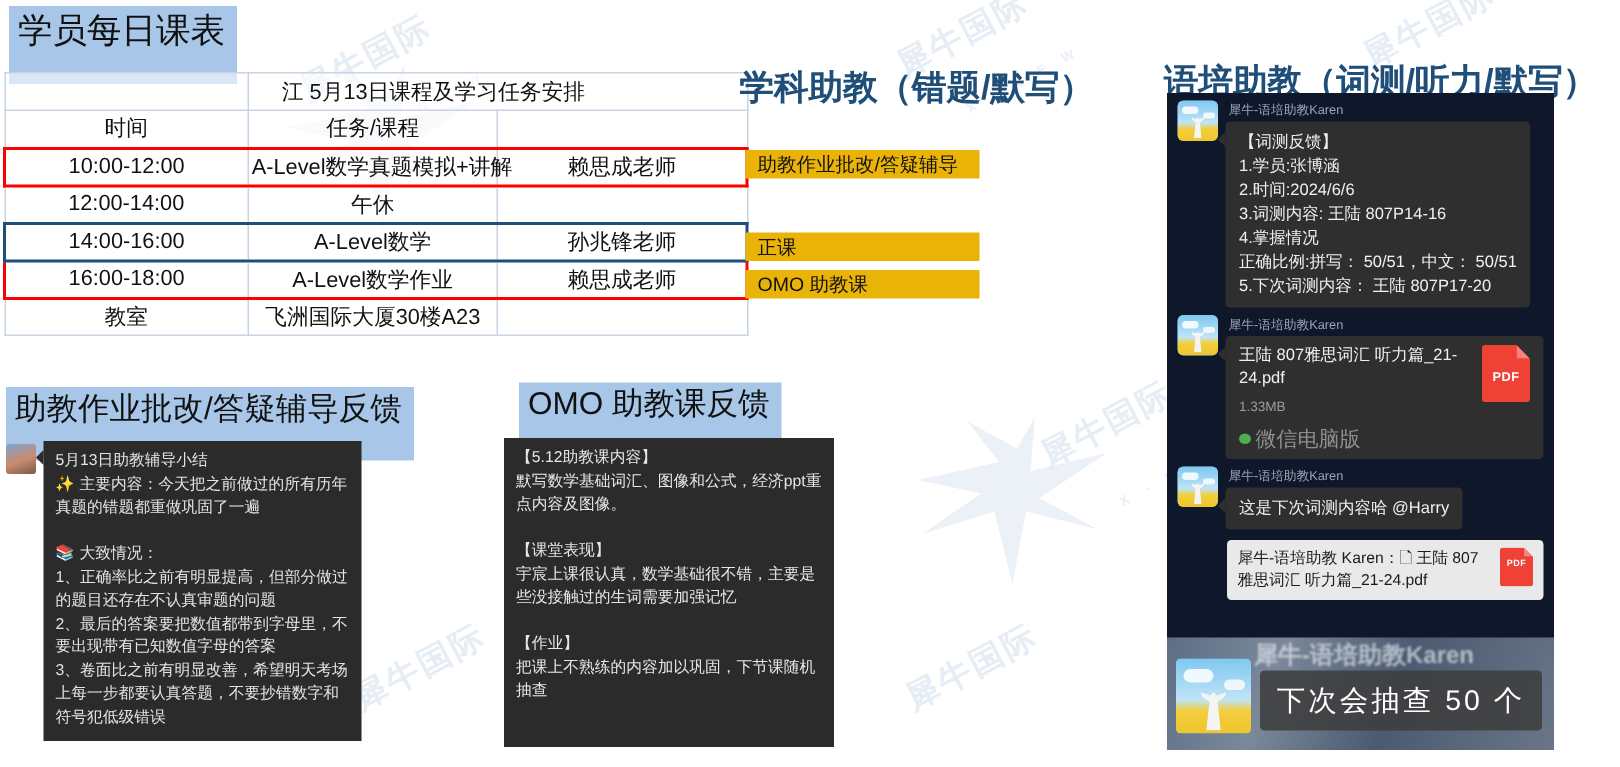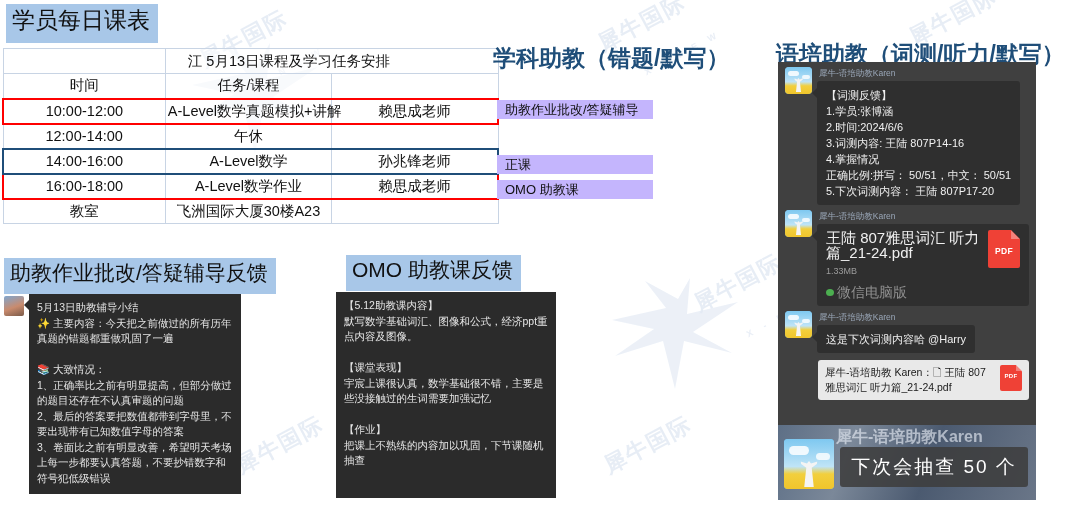--- a/index.html
+++ b/index.html
@@ -16,21 +16,21 @@
         font-weight:700; letter-spacing:2px; white-space:nowrap; }
   .wm-txt { font-size:22px; transform:rotate(-28deg); color:#e3eaf4; }
   .wm-sub { font-size:9px; letter-spacing:5px; color:#e6ecf5; }
   .wm-x { position:absolute; pointer-events:none; }
   .wm-x svg { display:block; }
 
   
   .chip {
     display:inline-block; background:#a8c7e8; color:#111;
     font-size:21px; font-weight:400; line-height:1.25;
-    padding:2px 8px 8px 6px; white-space:nowrap;
+    padding:2px 8px 21px 6px; white-space:nowrap;
   }
 
   
   #sched-title { position:absolute; left:6px; top:4px; }
   #sched-title .chip { font-size:23px; }
 
   #sched { position:absolute; left:2px; top:48px; width:497px;
            border-collapse:collapse; table-layout:fixed; background:rgba(255,255,255,.55); }
   #sched td { border:1px solid #c8d4e4; font-size:14.5px; color:#111; height:25px;
               text-align:center; padding:0 2px; white-space:nowrap; }
@@ -41,21 +41,21 @@
   #sched tr.hl-red  td { border-top:2.5px solid #ff0000; border-bottom:2.5px solid #ff0000; }
   #sched tr.hl-red  td:first-child { border-left:2.5px solid #ff0000; }
   #sched tr.hl-red  td:last-child  { border-right:2.5px solid #ff0000; }
   #sched tr.hl-blue td { border-top:2.5px solid #1f4e79; border-bottom:2.5px solid #1f4e79; }
   #sched tr.hl-blue td:first-child { border-left:2.5px solid #1f4e79; }
   #sched tr.hl-blue td:last-child  { border-right:2.5px solid #1f4e79; }
 
   
   #mid-title { position:absolute; left:493px; top:44px; }
   #mid-title .chip { background:transparent; color:#1f4e79; font-weight:700; font-size:23px; padding:0; }
-  .tagbox { position:absolute; background:#c4b5fd; color:#111; font-size:13px;
+  .tagbox { position:absolute; background:#eab308; color:#111; font-size:13px;
             line-height:19px; height:19px; padding:0 0 0 8px; white-space:nowrap; }
 
   
   .fb-title { position:absolute; }
   .fb-card  { position:absolute; background:#2b2b2b; color:#e6e6e6;
               font-size:10.5px; line-height:15.5px; padding:6px 8px 8px 8px; }
   .fb-card p { margin:0; white-space:pre-wrap; }
 
   
   #fb1-card { display:flex; gap:5px; background:transparent; padding:0; }
@@ -64,41 +64,41 @@
   #fb1-bubble { position:relative; background:#2b2b2b; color:#e3e3e3;
                 font-size:10.5px; line-height:15.5px; padding:6px 8px 8px 8px; width:212px; }
   #fb1-bubble:before { content:""; position:absolute; left:-5px; top:6px;
                 width:0;height:0; border:5px solid transparent; border-right-color:#2b2b2b; border-left:0; }
 
   
   #right-title { position:absolute; left:776px; top:22px;margin-top:17px; }
   #right-title .t { color:#1f4e79; font-weight:700; font-size:23px; white-space:nowrap; }
 
   #chat { position:absolute; left:778px; top:62px; width:258px; height:438px;
-          background:#404040; overflow:hidden; }
+          background:#0f172a; overflow:hidden; }
   .msg { display:flex; gap:5px; padding:5px 7px 0 7px; }
   .av { width:27px; height:27px; flex:0 0 27px; border-radius:4px; overflow:hidden;
         background:#6fb9e8; position:relative; }
   .av .sky { position:absolute; inset:0; background:linear-gradient(180deg,#7ec8f0 0%,#bfe4f7 55%,#f2cf3d 70%,#f0c52c 100%); }
   .av .cloud { position:absolute; width:11px;height:5px;background:#fff;border-radius:5px;top:4px;left:3px;opacity:.85;}
   .av .cloud2{ position:absolute; width:8px;height:4px;background:#fff;border-radius:4px;top:8px;right:2px;opacity:.8;}
   .av .fig  { position:absolute; left:50%; bottom:2px; transform:translateX(-50%);
               width:9px; height:14px; background:#f4f4f4;
               clip-path:polygon(50% 0,62% 10%,100% 2%,96% 12%,66% 26%,78% 100%,22% 100%,34% 26%,4% 12%,0 2%,38% 10%); }
   .mcol { min-width:0; flex:1; }
   .sender { color:#9aa7b8; font-size:8.5px; line-height:12px; margin:0 0 2px 2px; white-space:nowrap; }
   .bubble { position:relative; display:inline-block; background:#2f2f2f; color:#f0f0f0;
             font-size:11px; line-height:16px; padding:6px 9px; border-radius:3px; max-width:212px; }
   .bubble:before { content:""; position:absolute; left:-5px; top:7px;
             width:0;height:0;border:5px solid transparent;border-right-color:#2f2f2f;border-left:0; }
   .bubble p { margin:0; white-space:pre-wrap; }
 
   .filecard { display:flex; align-items:flex-start; gap:8px; }
   .fc-txt { flex:1; min-width:0; }
-  .fc-name { font-size:15px; line-height:15px; color:#f0f0f0; }
+  .fc-name { font-size:11px; line-height:15px; color:#f0f0f0; }
   .fc-size { font-size:9px; color:#9c9c9c; margin-top:3px; }
   .fc-src  { font-size:14px; color:#8f8f8f; margin-top:5px; display:flex; align-items:center; gap:3px; }
   .wxdot { width:8px;height:7px;border-radius:50%;background:#4caf50; display:inline-block; }
   .pdfico { position:relative; width:32px; height:38px; flex:0 0 32px; background:#ef4136;
             border-radius:2px; clip-path:polygon(0 0,72% 0,100% 24%,100% 100%,0 100%); }
   .pdfico span { position:absolute; left:0; right:0; top:13px; text-align:center;
             font-size:8.5px; font-weight:700; color:#fff; letter-spacing:.3px; }
   .pdfico .fold { position:absolute; right:0; top:0; width:28%; height:24%;
             background:rgba(255,255,255,.35); clip-path:polygon(0 0,100% 100%,0 100%); }
 

